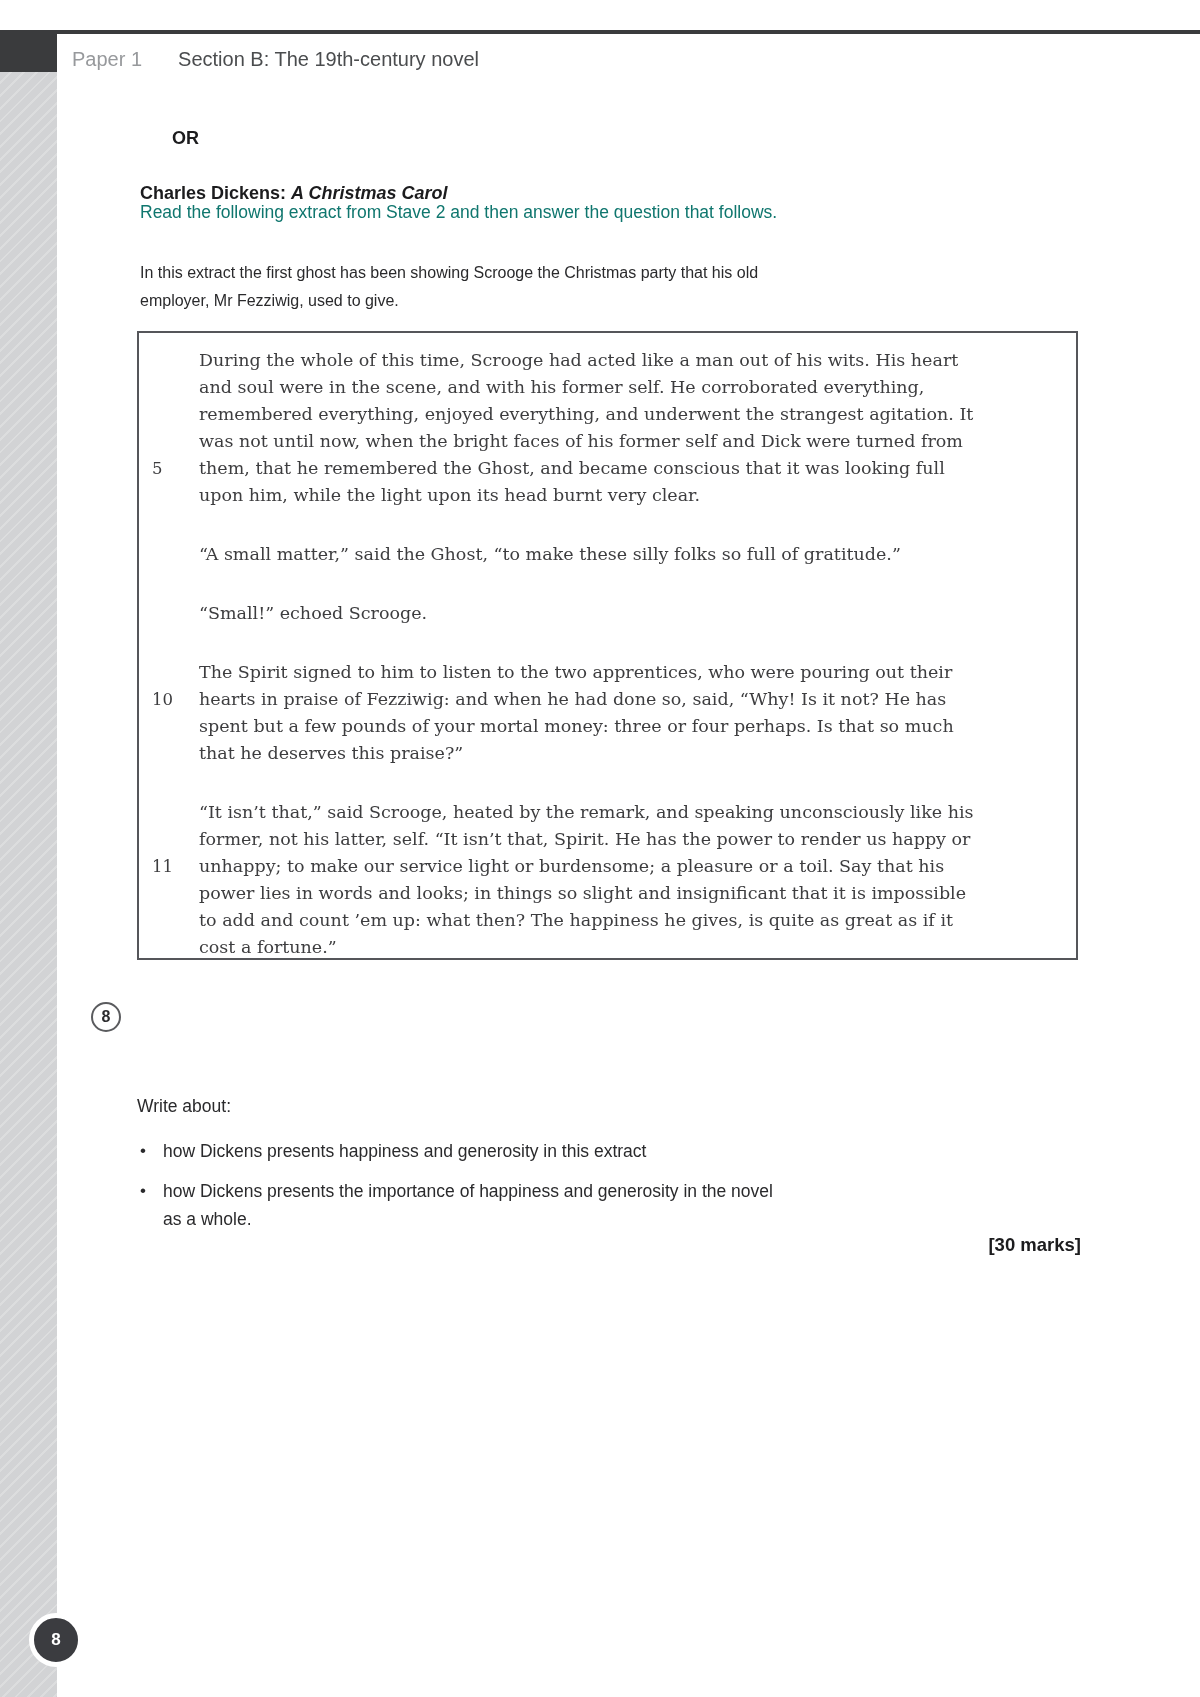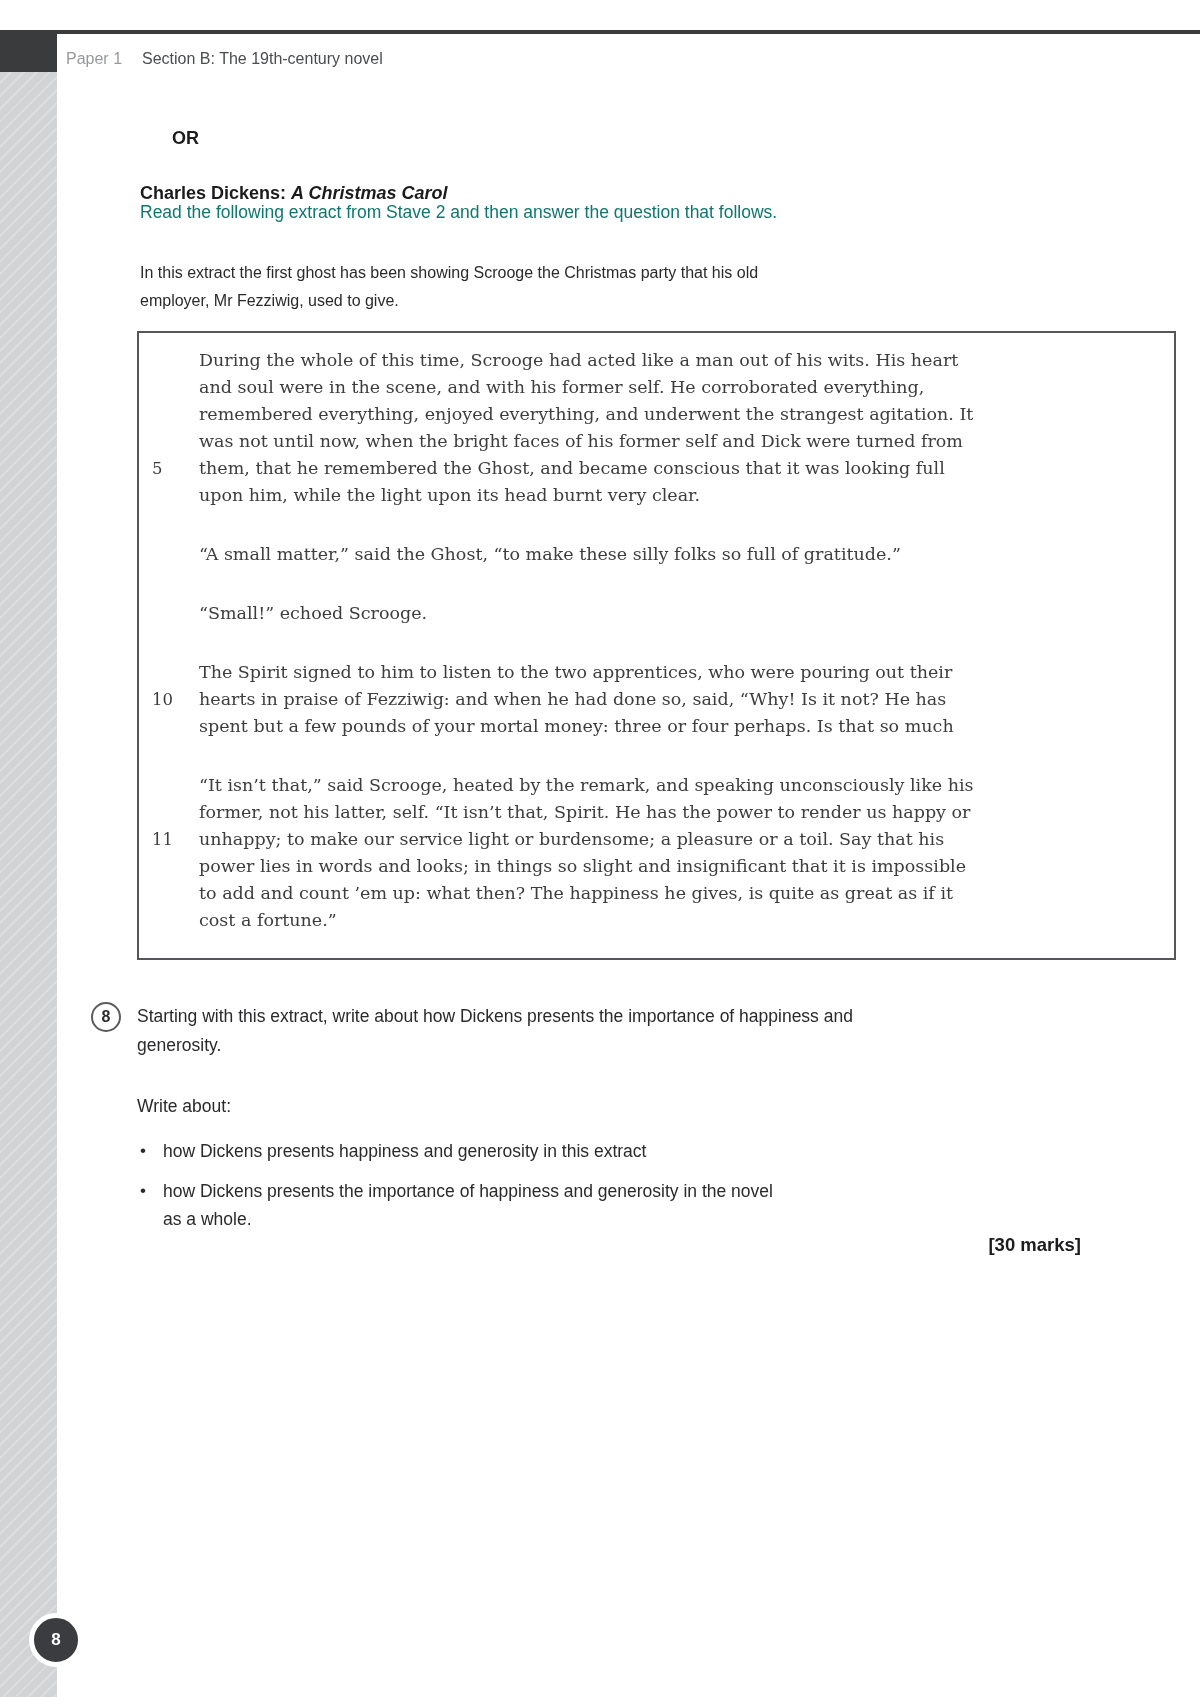--- a/index.html
+++ b/index.html
@@ -5,34 +5,34 @@
   html,body{margin:0;padding:0;background:#ffffff;}
   .page{position:relative;width:1200px;height:1697px;background:#ffffff;overflow:hidden;
         font-family:"Liberation Sans",sans-serif;color:#2a2a2c;}
 
   
   .top-rule{position:absolute;left:0;top:30px;width:1200px;height:4px;background:#3a3b3d;}
   .corner-block{position:absolute;left:0;top:30px;width:57px;height:42px;background:#3a3b3d;}
   .side-strip{position:absolute;left:0;top:72px;width:57px;height:1625px;
       background:repeating-linear-gradient(135deg,#d2d3d5 0px,#d2d3d5 7px,#dcddde 7px,#dcddde 9px);}
 
-  .running-head{position:absolute;left:66px;top:47px;display:flex;gap:20px;
-      font-size:16px;line-height:24px;}
+  .running-head{position:absolute;left:72px;top:47px;display:flex;gap:36px;
+      font-size:20px;line-height:24px;}
   .rh-paper{color:#97999c;}
   .rh-section{color:#4a4c4e;text-align:center;}
 
   
   .or-label{position:absolute;left:140px;top:128px;font-size:18px;font-weight:bold;color:#1c1c1e;margin-left:32px;}
   .book-head{position:absolute;left:140px;top:183px;font-size:18px;font-weight:bold;color:#1c1c1e;}
   .book-head .bh-title{font-style:italic;}
   .instruction{position:absolute;left:140px;top:202px;font-size:17.5px;color:#0f766e;}
   .context{position:absolute;left:140px;top:259px;font-size:16px;line-height:28px;color:#2a2a2c;}
 
   
-  .extract-box{position:absolute;left:137px;top:331px;width:1039px;height:629px;
+  .extract-box{position:absolute;left:137px;top:331px;width:941px;height:629px;
       border:2px solid #55565a;box-sizing:border-box;padding-top:14px;
       font-family:"DejaVu Serif",serif;color:#3d3d3f;font-size:17.5px;}
   .xline{display:flex;line-height:27px;white-space:nowrap;}
   .xline.pgap{margin-top:32px;}
   .xnum{width:60px;padding-left:13px;box-sizing:border-box;font-size:16.5px;color:#3d3d3f;}
   .xtext{flex:1;}
 
   
   .q-circle{position:absolute;left:91px;top:1002px;width:30px;height:30px;border:2px solid #5a5b5e;
       border-radius:50%;box-sizing:border-box;display:flex;align-items:center;justify-content:center;
@@ -113,20 +113,24 @@
         <span class="xtext">The Spirit signed to him to listen to the two apprentices, who were pouring out their</span>
       </div>
     <div class="xline">
         <span class="xnum">10</span>
         <span class="xtext">hearts in praise of Fezziwig: and when he had done so, said, “Why! Is it not? He has</span>
       </div>
     <div class="xline">
         <span class="xnum"></span>
         <span class="xtext">spent but a few pounds of your mortal money: three or four perhaps. Is that so much</span>
       </div>
+    <div class="xline">
+        <span class="xnum"></span>
+        <span class="xtext">that he deserves this praise?”</span>
+      </div>
     <div class="xline pgap">
         <span class="xnum"></span>
         <span class="xtext">“It isn’t that,” said Scrooge, heated by the remark, and speaking unconsciously like his</span>
       </div>
     <div class="xline">
         <span class="xnum"></span>
         <span class="xtext">former, not his latter, self. “It isn’t that, Spirit. He has the power to render us happy or</span>
       </div>
     <div class="xline">
         <span class="xnum">11</span>
@@ -143,24 +147,20 @@
     <div class="xline">
         <span class="xnum"></span>
         <span class="xtext">cost a fortune.”</span>
       </div>
   </div>
 
   <div class="q-circle">
     <span>8</span>
   </div>
 
-  <div class="q-text">
-    <div>Starting with this extract, write about how Dickens presents the importance of happiness and</div>
-    <div>generosity.</div>
-  </div>
 
   <div class="write-about">Write about:</div>
 
   <div class="bullets">
     <div class="b-item">
       <span class="b-dot">•</span>
       <span>how Dickens presents happiness and generosity in this extract</span>
     </div>
     <div class="b-item">
       <span class="b-dot">•</span>

